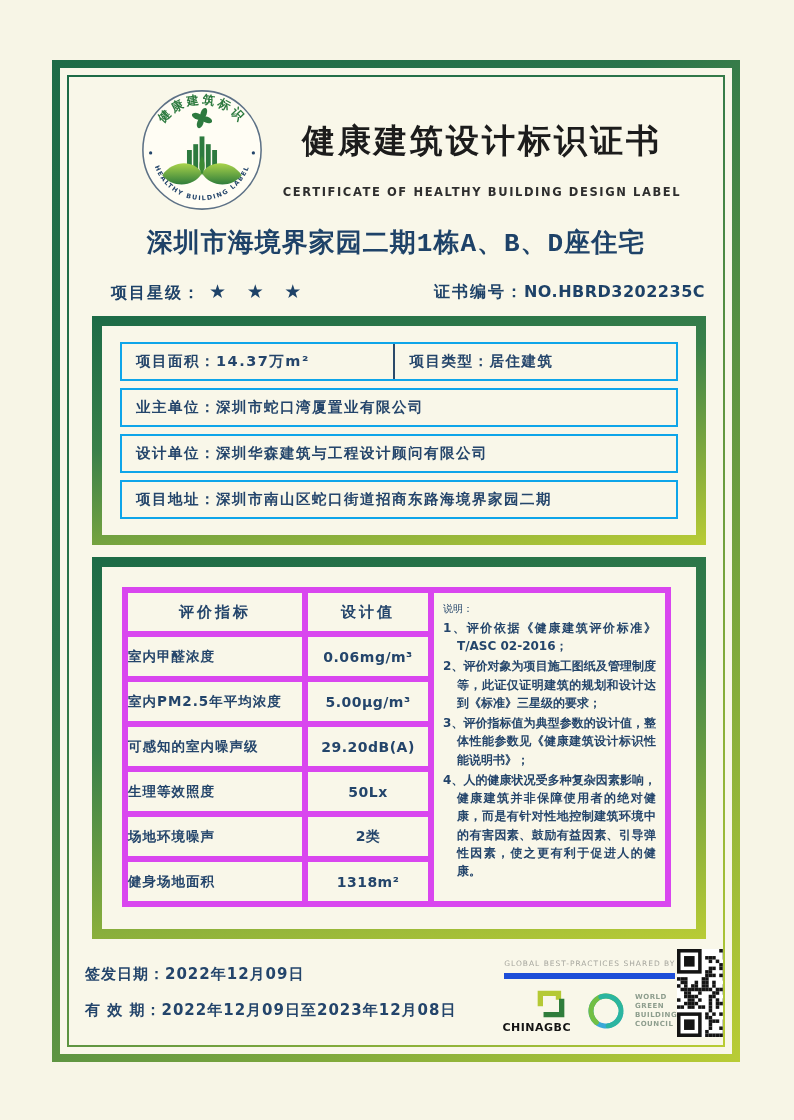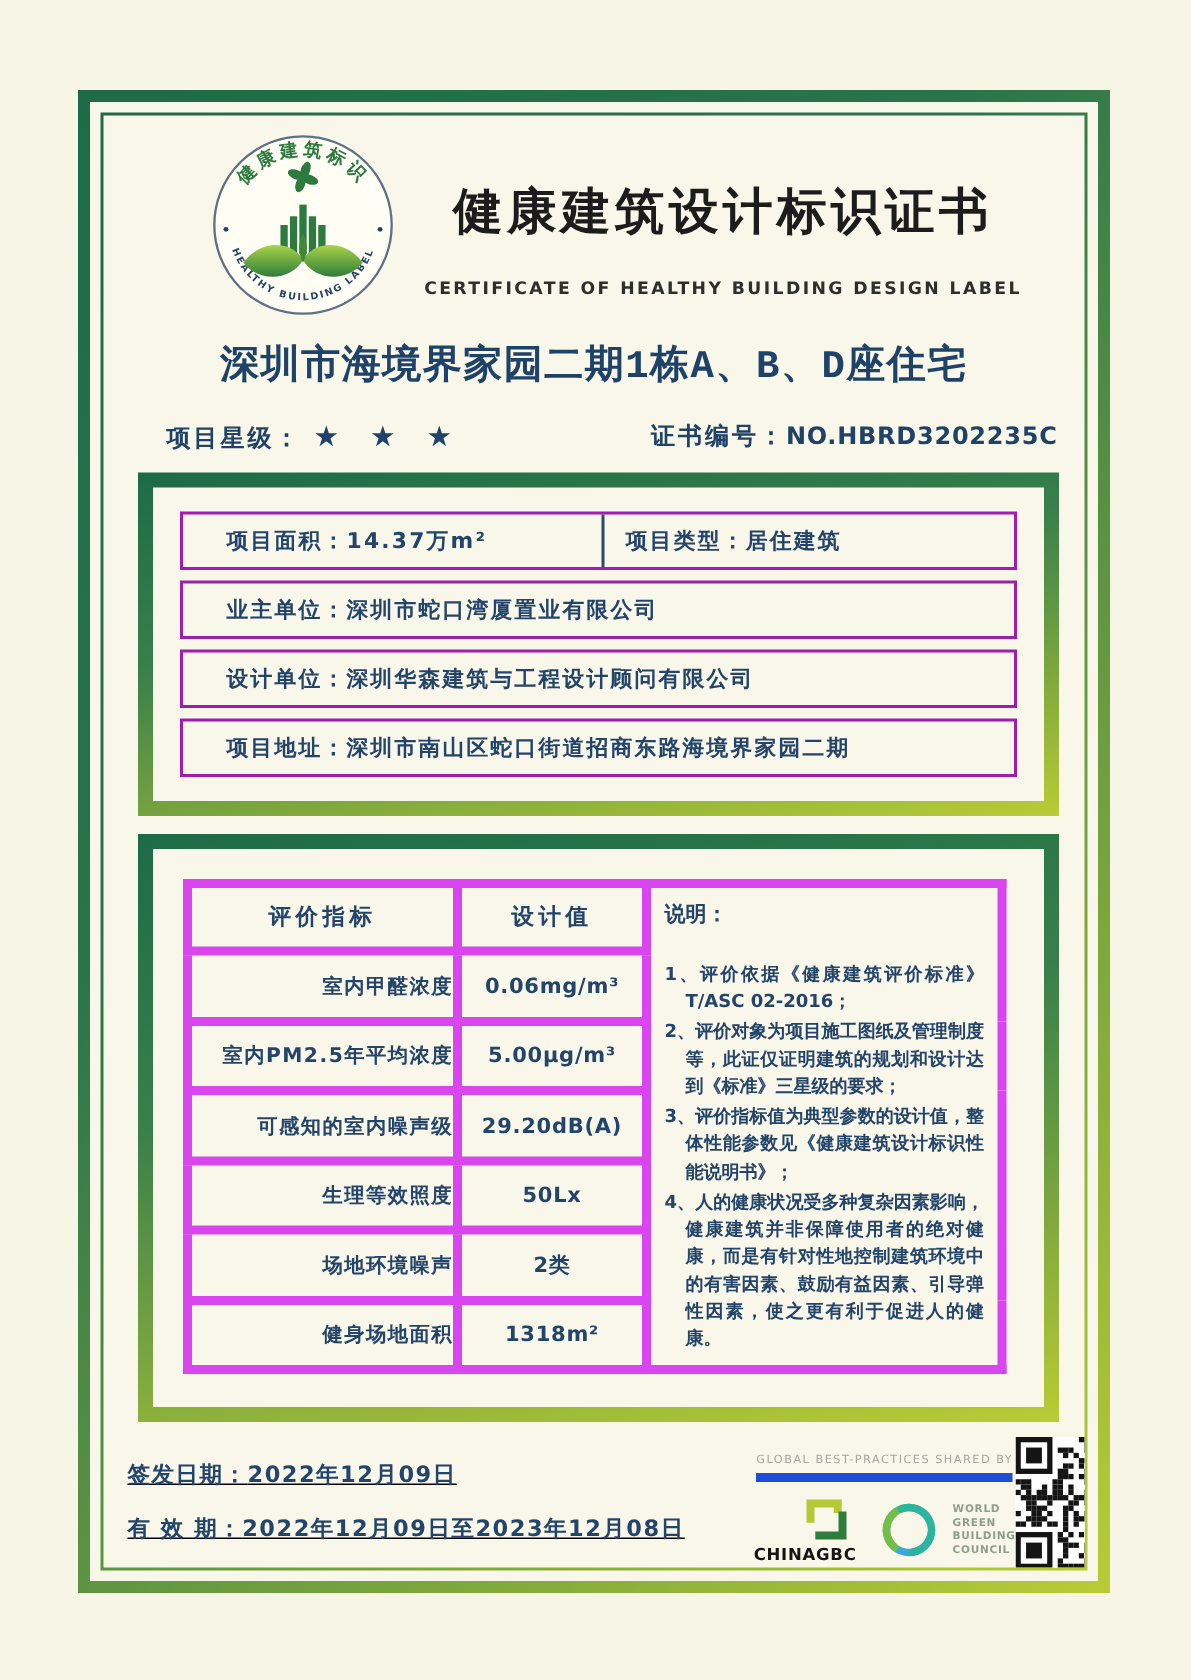--- a/index.html
+++ b/index.html
@@ -33,42 +33,42 @@
   .cert-no { letter-spacing:0.5px; }
 
   
   .gbox { margin:12px 17px 0 23px;
           background:linear-gradient(170deg,#1d6b47 0%,#39804a 40%,#8fb23b 80%,#b9cc35 100%);
           padding:10px; }
   .gbox-inner { background:#f9f7e9; }
 
   
   .info-inner { padding:16px 18px; }
-  .info-row { border:2px solid #a21caf; display:flex; margin-bottom:7px; background:#f9f7e9;padding-left:15px; }
+  .info-row { border:2px solid #0ea5e9; display:flex; margin-bottom:7px; background:#f9f7e9; }
   .info-row:last-child { margin-bottom:0; }
   .info-cell { padding:8px 14px; font-size:14.5px; font-weight:700; color:#24456b;
                letter-spacing:1.5px; flex:1; }
   .info-cell.first { flex:0 0 49%; }
   .info-cell.second { border-left:2px solid #2b4a6b; }
 
   
   .metrics-inner { padding:20px 0 22px 20px; }
   table.metrics { border-collapse:collapse; width:543px; table-layout:fixed; background:#f9f7e9; }
   table.metrics th, table.metrics td { border:6px solid #d946ef; color:#24456b; }
   th.m-head { font-size:15px; font-weight:800; height:44px; text-align:center; letter-spacing:3px; }
-  td.metric-label { text-align:right; font-size:13.5px; font-weight:700; height:45px; letter-spacing:1px; }
+  td.metric-label { text-align:left; font-size:13.5px; font-weight:700; height:45px; letter-spacing:1px; }
   td.metric-value { text-align:center; font-size:14px; font-weight:600; letter-spacing:0.5px; }
   td.notes-cell { vertical-align:top; padding:9px 9px; }
-  .notes-title { font-size:14px; font-weight:700; color:#24456b; margin-bottom:21px; }
+  .notes-title { font-size:10px; font-weight:400; color:#24456b; margin-bottom:3px; }
   .note-item { font-size:12px; font-weight:600; color:#24456b; line-height:1.52;
                padding-left:14px; text-indent:-14px; margin-top:2px; text-align:justify; }
 
   
   .footer { display:flex; align-items:flex-start; margin:10px 18px 0 16px; }
-  .dates { padding-top:16px;text-decoration:underline; }
+  .dates { padding-top:16px; }
   .date-line { font-size:15px; font-weight:800; color:#24456b; letter-spacing:1px; margin-bottom:17px; white-space:nowrap; }
   .cred { width:212px; text-align:center; margin-left:46px; padding-top:2px; }
   .shared-by { font-size:7.5px; color:#a6a69e; letter-spacing:1px; padding-bottom:5px;
                border-bottom:6px solid #1d4ed8; display:inline-block; white-space:nowrap; }
   .logos-row { display:flex; align-items:center; justify-content:center; gap:12px; margin-top:9px; }
   .chinagbc { display:flex; flex-direction:column; align-items:flex-end; }
   .chinagbc-label { font-size:11px; font-weight:900; color:#141414; letter-spacing:0.5px; margin-top:1px; }
   .wgbc { display:flex; align-items:center; gap:6px; }
   .wgbc-text { font-size:7px; color:#8e9e8e; text-align:left; line-height:1.3; font-weight:700; letter-spacing:0.5px; }
   .qr-wrap { margin-left:auto; display:flex; gap:5px; padding-top:0; }

